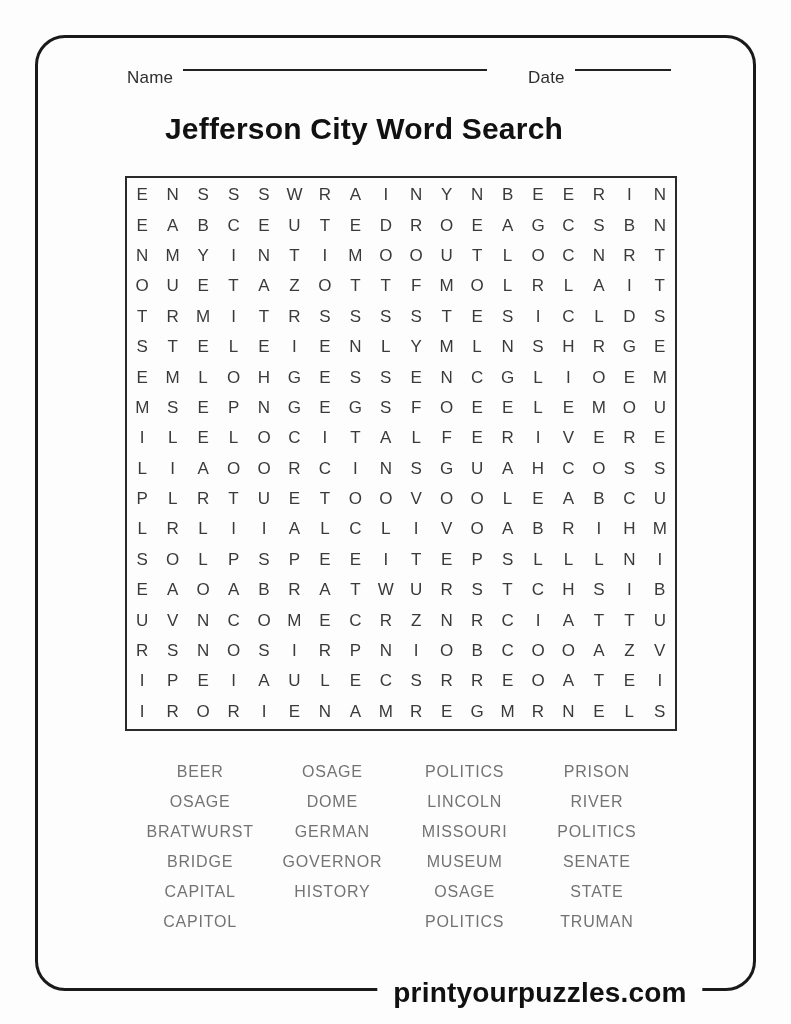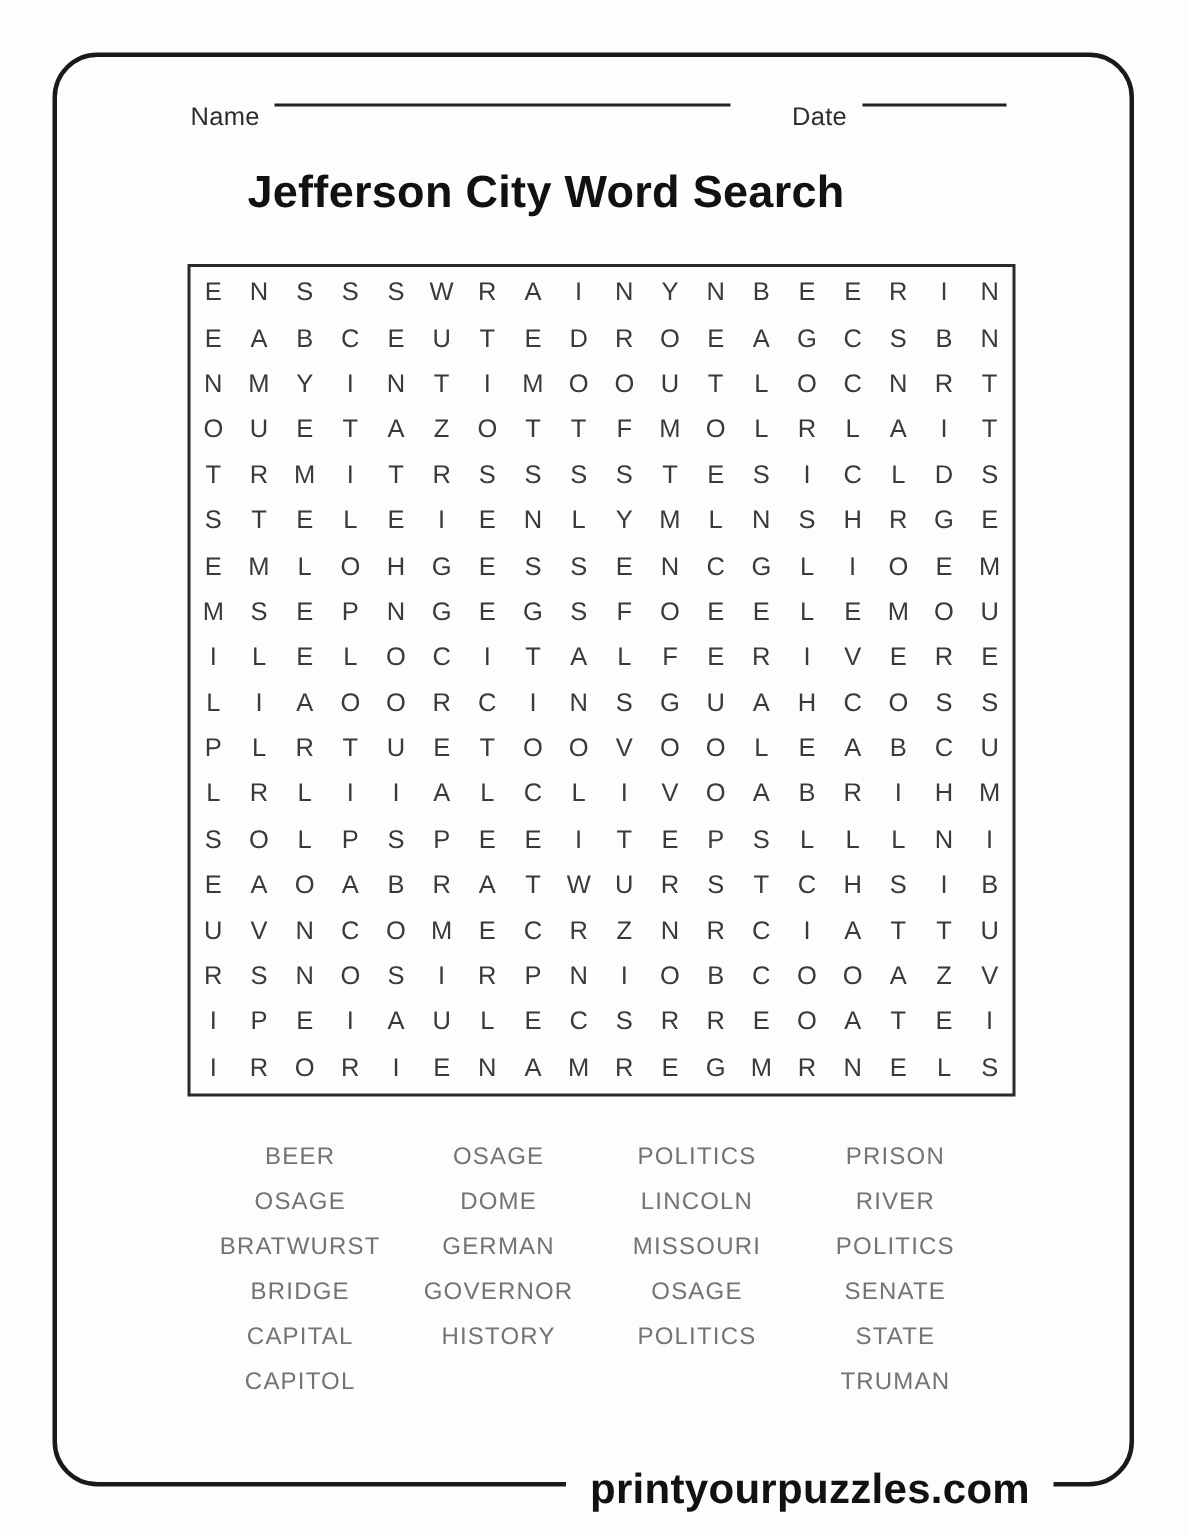--- a/index.html
+++ b/index.html
@@ -458,20 +458,21 @@
       <div class="word">OSAGE</div>
       <div class="word">DOME</div>
       <div class="word">GERMAN</div>
       <div class="word">GOVERNOR</div>
       <div class="word">HISTORY</div>
     </div>
     <div class="word-col">
       <div class="word">POLITICS</div>
       <div class="word">LINCOLN</div>
       <div class="word">MISSOURI</div>
+      <div class="word">MUSEUM</div>
       <div class="word">OSAGE</div>
       <div class="word">POLITICS</div>
     </div>
     <div class="word-col">
       <div class="word">PRISON</div>
       <div class="word">RIVER</div>
       <div class="word">POLITICS</div>
       <div class="word">SENATE</div>
       <div class="word">STATE</div>
       <div class="word">TRUMAN</div>

